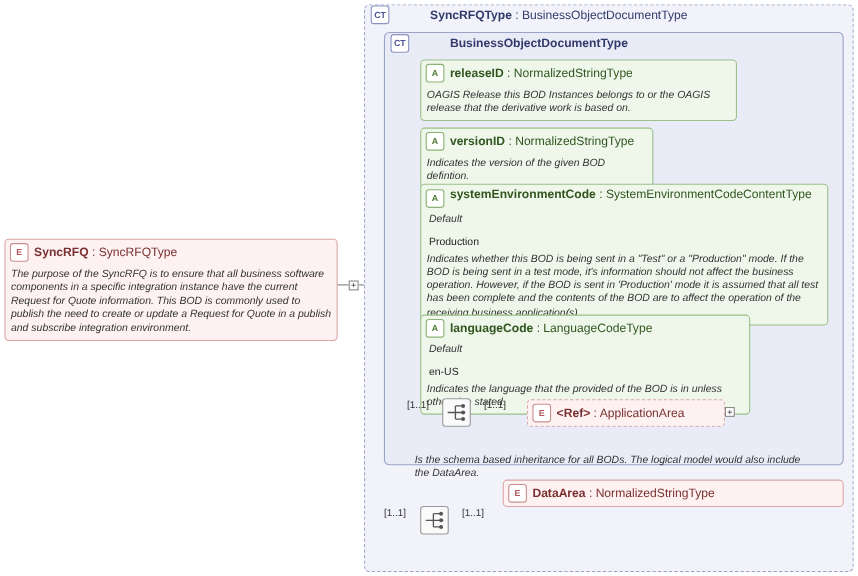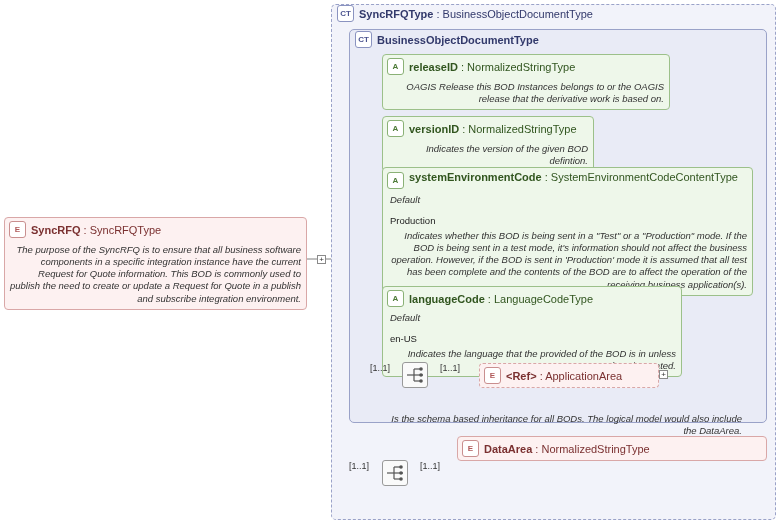--- a/index.html
+++ b/index.html
@@ -12,21 +12,21 @@
     font-family: "Liberation Sans", sans-serif;
     background: #ffffff;
     position: relative;
     overflow: hidden;
   }
   #canvas {
     position: relative;
     width: 780px;
     height: 524px;
   }
-  .abs { position: absolute; box-sizing: border-box; text-align: right; }
+  .abs { position: absolute; box-sizing: border-box; }
 
   
   .node {
     border: 1px solid #999;
     border-radius: 4px;
     background: #fff;
   }
   .node-hdr {
     display: flex;
     align-items: center;
@@ -101,21 +101,21 @@
     border-radius: 5px;
   }
   #ct-inner-hdr { left: 355px; top: 31px; }
 
   .hdrbox {
     display: flex; align-items: center; gap: 5px;
     font-size: 11px;
   }
   .hdrbox .badge { background: #fff; }
   .ct-badge { border-color:#8a93c0; color:#4a538f; }
-  .ct-title { color:#32396b; font-weight: bold; }
+  .ct-title { color:#32396b; font-weight: bold; margin-left: 32px; }
   .ct-title .type { font-weight: normal; }
 
   .container-note {
     font-size: 9.5px;
     font-style: italic;
     color: #333;
     line-height: 1.3;
     margin-top: 12px;
   }
 

